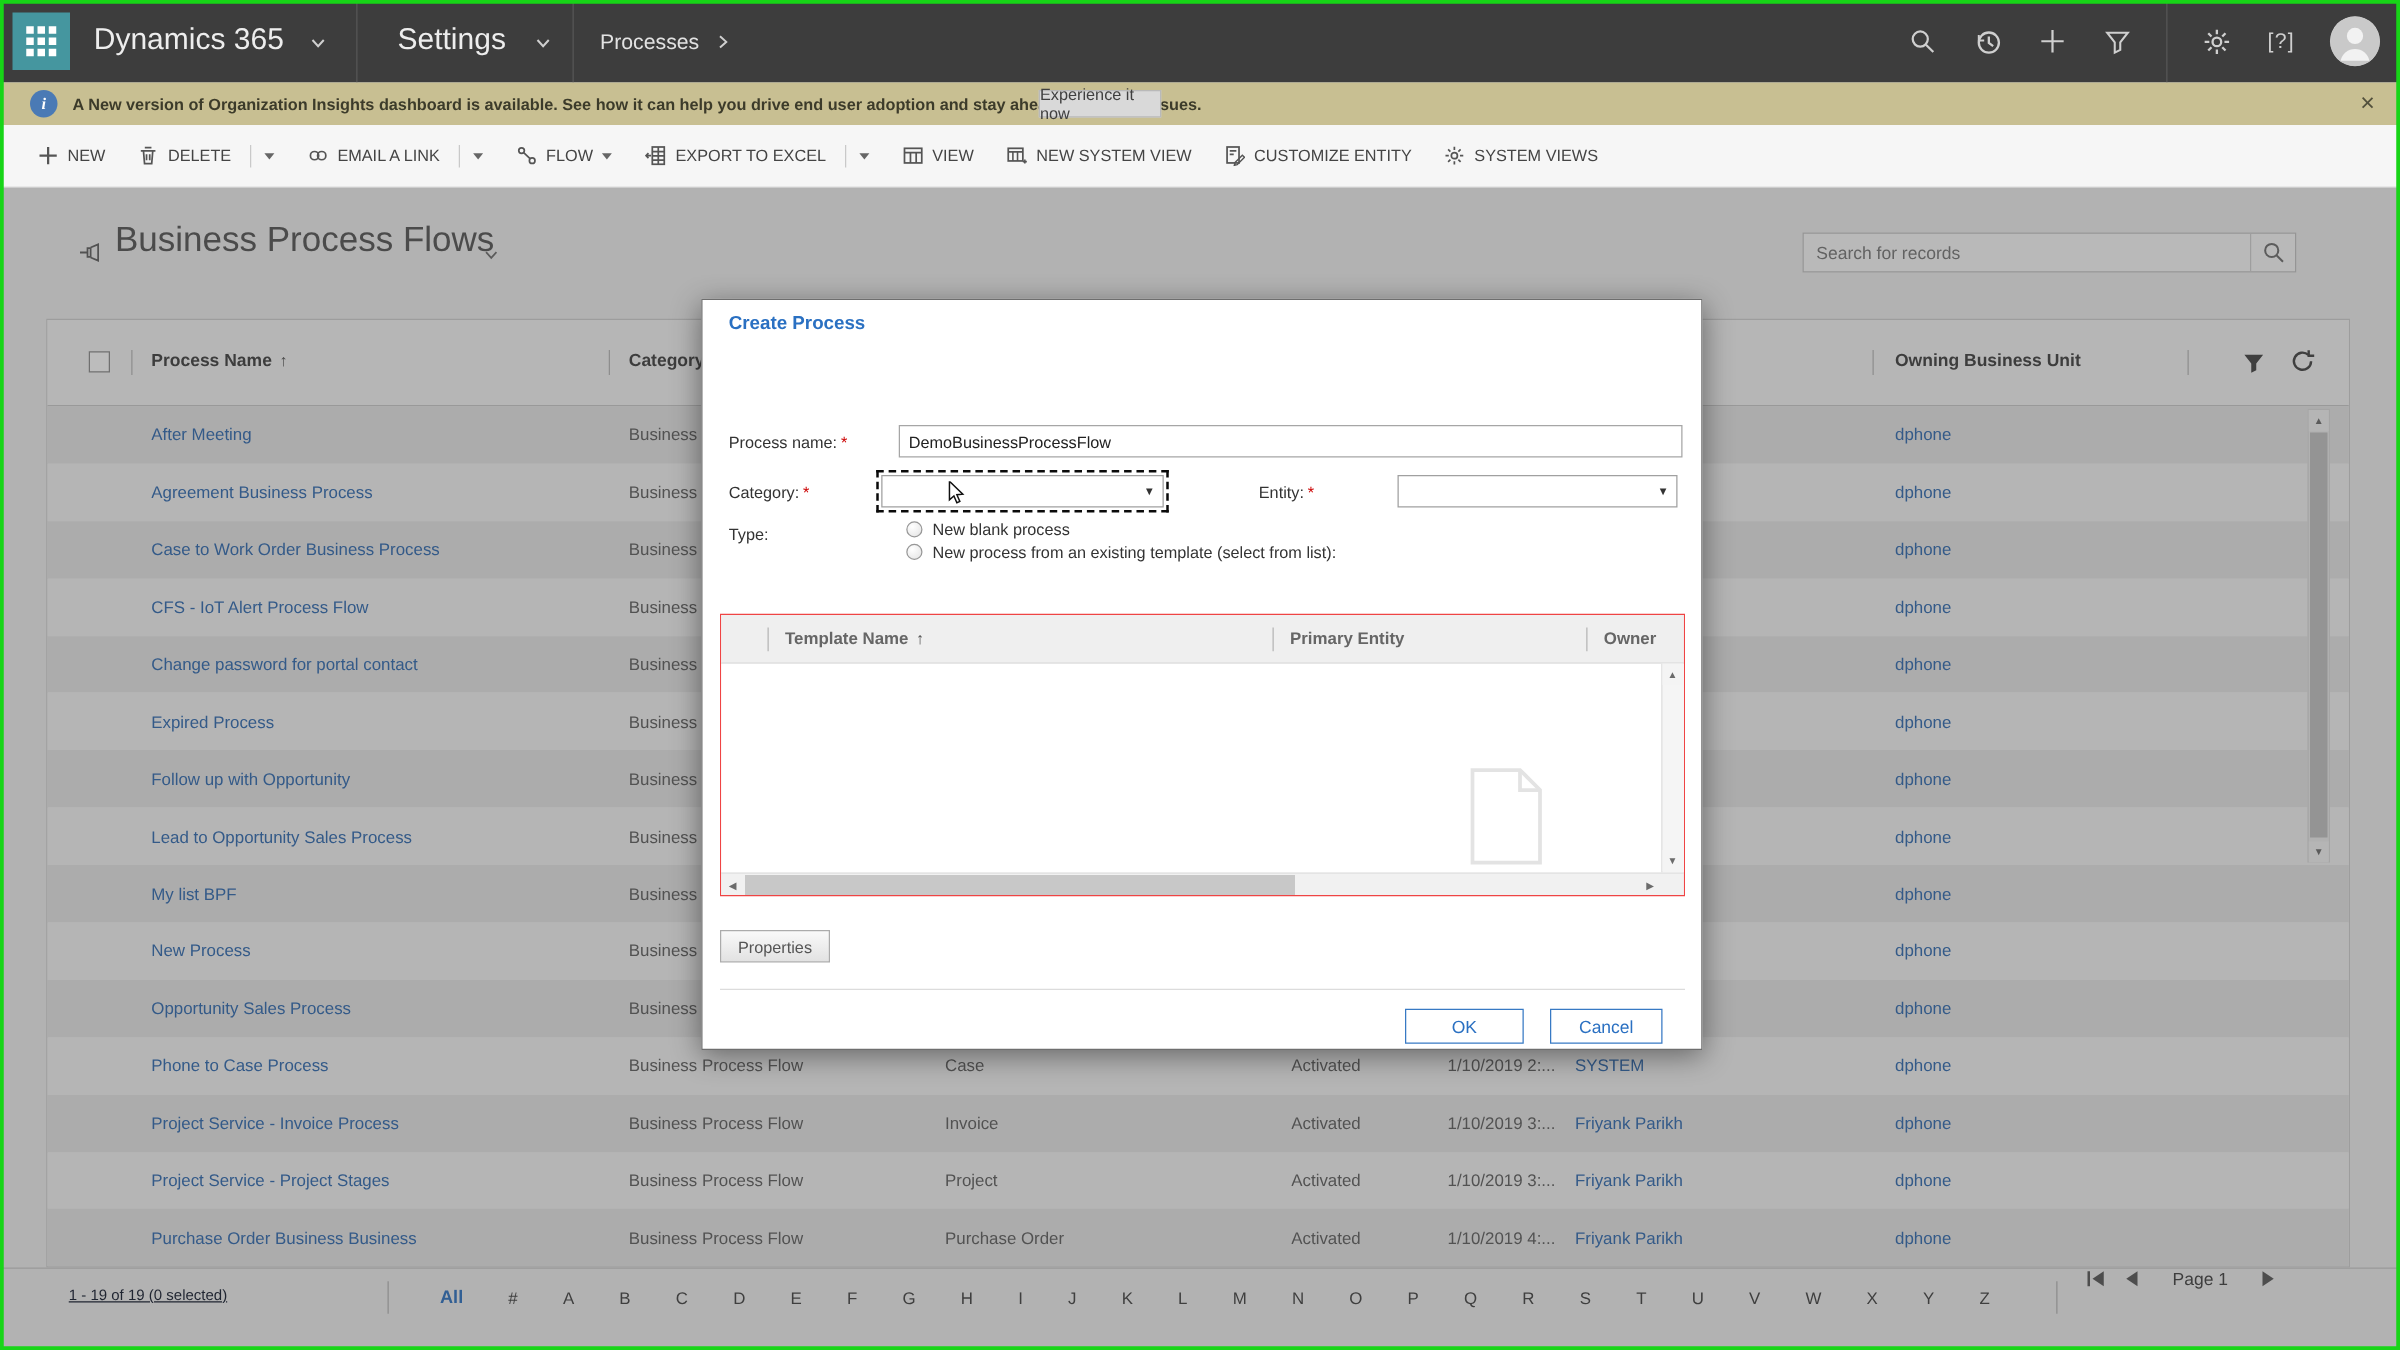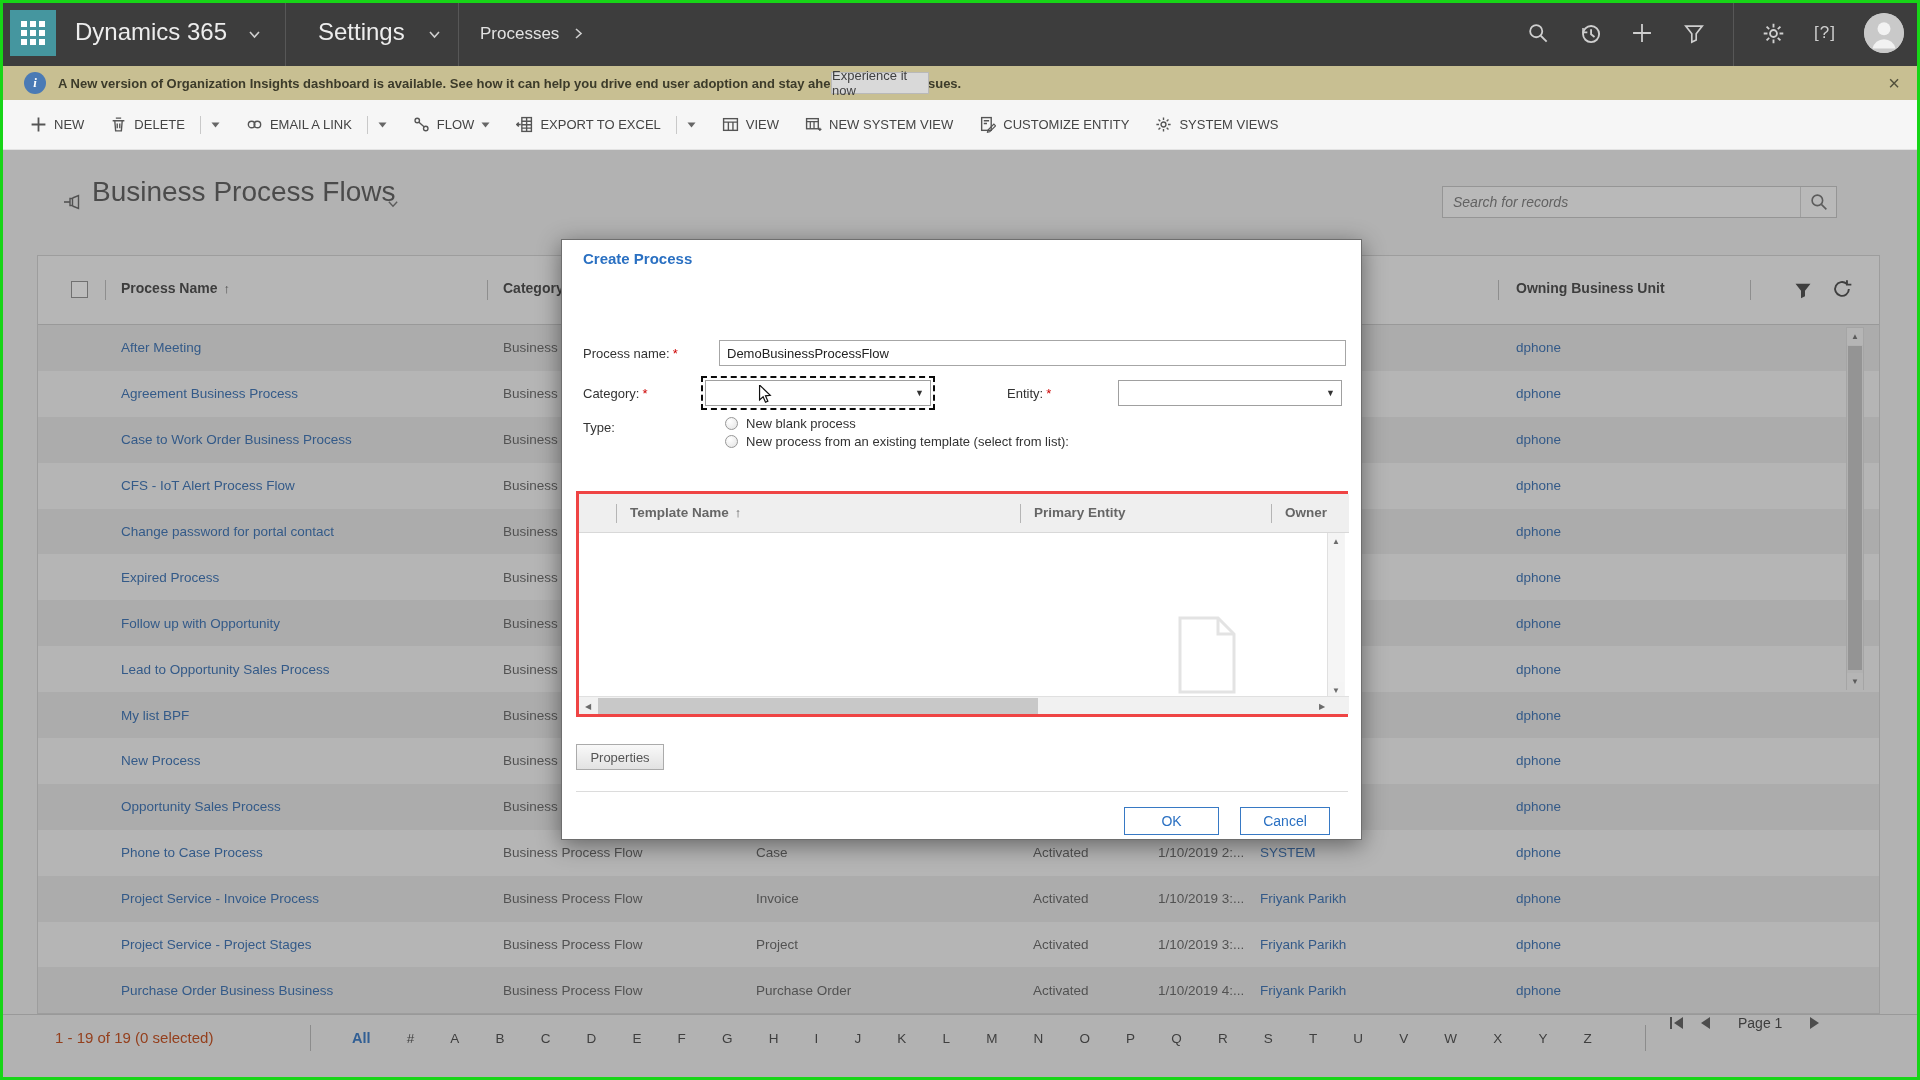--- a/index.html
+++ b/index.html
@@ -52,21 +52,21 @@
   .caret { display:inline-block; }
 
   
   #content { left:0; top:150px; width:1920px; height:930px; background:#f0f0f0; z-index:10; }
 
   #pin-icon { left:62px; top:42px; width:24px; height:20px; color:#5d5d5d; }
   #page-title { left:92px; top:26px; font-size:28px; font-weight:300; color:#525252; white-space:nowrap; }
   #title-chev { left:386px; top:48px; }
   #search-box { left:1442px; top:36px; width:395px; height:32px; background:#fbfbfb; border:1px solid #c4c4c4; display:flex; }
   #search-input { flex:1; border:0; outline:0; background:transparent; padding:0 10px; font-size:14px;
-                  color:#a21caf; font-family:"Liberation Sans",sans-serif;font-style:italic; }
+                  color:#a21caf; font-family:"Liberation Sans",sans-serif; }
   #search-btn { width:36px; border-left:1px solid #d2d2d2; display:flex; align-items:center; justify-content:center; cursor:pointer; color:#6c6c6c; }
 
   
   #panel { left:37px; top:105px; width:1843px; height:759px; background:#f8f8f8; border:1px solid #cfcfcf; }
   #grid-header { position:absolute; left:0; top:0; width:100%; height:69px; background:#f6f6f6; border-bottom:1px solid #c9c9c9; }
   .hdr-text { position:absolute; top:24px; font-size:14px; font-weight:bold; color:#3c3c3c; white-space:nowrap; }
   .hdr-div { position:absolute; top:24px; width:1px; height:20px; background:#b9b9b9; }
   #hdr-checkbox { position:absolute; left:33px; top:25px; width:17px; height:17px; background:#fff; border:1px solid #8a8a8a; cursor:pointer; }
   .sort-arrow { font-weight:normal; color:#555; margin-left:6px; font-size:13px; }
   #hdr-filter { position:absolute; left:1755px; top:24px; color:#3f3f3f; cursor:pointer; }
@@ -81,21 +81,21 @@
   .gcell.link { color:#2e69b0; cursor:pointer; }
 
   
   #main-vscroll { left:1846px; top:177px; width:18px; height:363px; background:#efefef; border:1px solid #dcdcdc; }
   .sb-btn { position:absolute; left:0; width:16px; height:17px; display:flex; align-items:center; justify-content:center;
             font-size:8px; color:#6b6b6b; background:#f4f4f4; cursor:pointer; }
   #main-vthumb { position:absolute; left:1px; top:18px; width:14px; height:324px; background:#c2c2c2; }
 
   
   #pagebar { left:0; top:864px; width:1920px; height:46px; background:#f0f0f0; border-top:1px solid #c9c9c9; }
-  #range-text { position:absolute; left:55px; top:14px; font-size:15px; color:#c2410c; }
+  #range-text { position:absolute; left:55px; top:14px; font-size:12px; color:#0f172a;text-decoration:underline; }
   #page-div1 { position:absolute; left:310px; top:10px; width:1px; height:26px; background:#b5b5b5; }
   #letters { position:absolute; left:352px; top:0; width:1240px; height:46px; display:flex; align-items:center; justify-content:space-between; }
   .letter { font-size:13.5px; color:#3f3f3f; cursor:pointer; }
   .letter-all { color:#2a70c2; font-weight:bold; font-size:14.5px; }
   #page-div2 { position:absolute; left:1645px; top:10px; width:1px; height:26px; background:#b5b5b5; }
   #pager { position:absolute; left:1668px; top:0; height:46px; display:flex; align-items:flex-start; gap:12px; color:#555; }
   #page-label { font-size:14px; color:#3d3d3d; margin:0 14px; }
   .pager-btn { cursor:pointer; display:flex; align-items:center; }
 
   
@@ -112,21 +112,21 @@
                  font-size:13px; color:#222; padding:0 7px; font-family:"Liberation Sans",sans-serif; outline:none; }
   .select-box { position:absolute; height:26px; background:#fff; border:1px solid #a0a0a0; cursor:pointer; }
   .select-box .dd-arrow { position:absolute; right:6px; top:7px; font-size:9px; color:#333; }
   #category-select { left:143px; top:140px; width:226px; outline:2px dashed #0a0a0a; outline-offset:2px; }
   #entity-select { left:556px; top:140px; width:224px; }
   #cursor-icon { position:absolute; left:52px; top:4px; }
   .radio { position:absolute; width:13px; height:13px; border-radius:50%; border:1px solid #979797;
            background:radial-gradient(circle at 35% 30%, #ffffff, #e3e3e3); cursor:pointer; }
   .radio-label { position:absolute; font-size:13px; color:#333; white-space:nowrap; cursor:pointer; }
 
-  #tpl-list { position:absolute; left:14px; top:251px; width:772px; height:226px; border:3px solid #ef4444; background:#fff; }
+  #tpl-list { position:absolute; left:14px; top:251px; width:772px; height:226px; border:1px solid #ef4444; background:#fff; }
   #tpl-header { position:absolute; left:0; top:0; width:770px; height:39px; background:#efefef; border-bottom:1px solid #d8d8d8; }
   .tpl-hdr-text { position:absolute; top:11px; font-size:13.5px; font-weight:bold; color:#666; white-space:nowrap; overflow:hidden; }
   .tpl-hdr-div { position:absolute; top:10px; width:1px; height:19px; background:#b5b5b5; }
   #tpl-body { position:absolute; left:0; top:39px; width:770px; height:167px; background:#fff; }
   #tpl-watermark { position:absolute; left:595px; top:83px; }
   #tpl-vscroll { position:absolute; right:0; top:39px; width:18px; height:167px; background:#f5f5f5; border-left:1px solid #e0e0e0; }
   #tpl-hscroll { position:absolute; left:0; bottom:0; width:770px; height:18px; background:#f1f1f1; border-top:1px solid #e0e0e0; }
   #tpl-hthumb { position:absolute; left:19px; top:1px; width:440px; height:16px; background:#c8c8c8; }
   .hs-btn { position:absolute; top:0; width:18px; height:18px; display:flex; align-items:center; justify-content:center; font-size:8px; color:#6b6b6b; cursor:pointer; }
 

